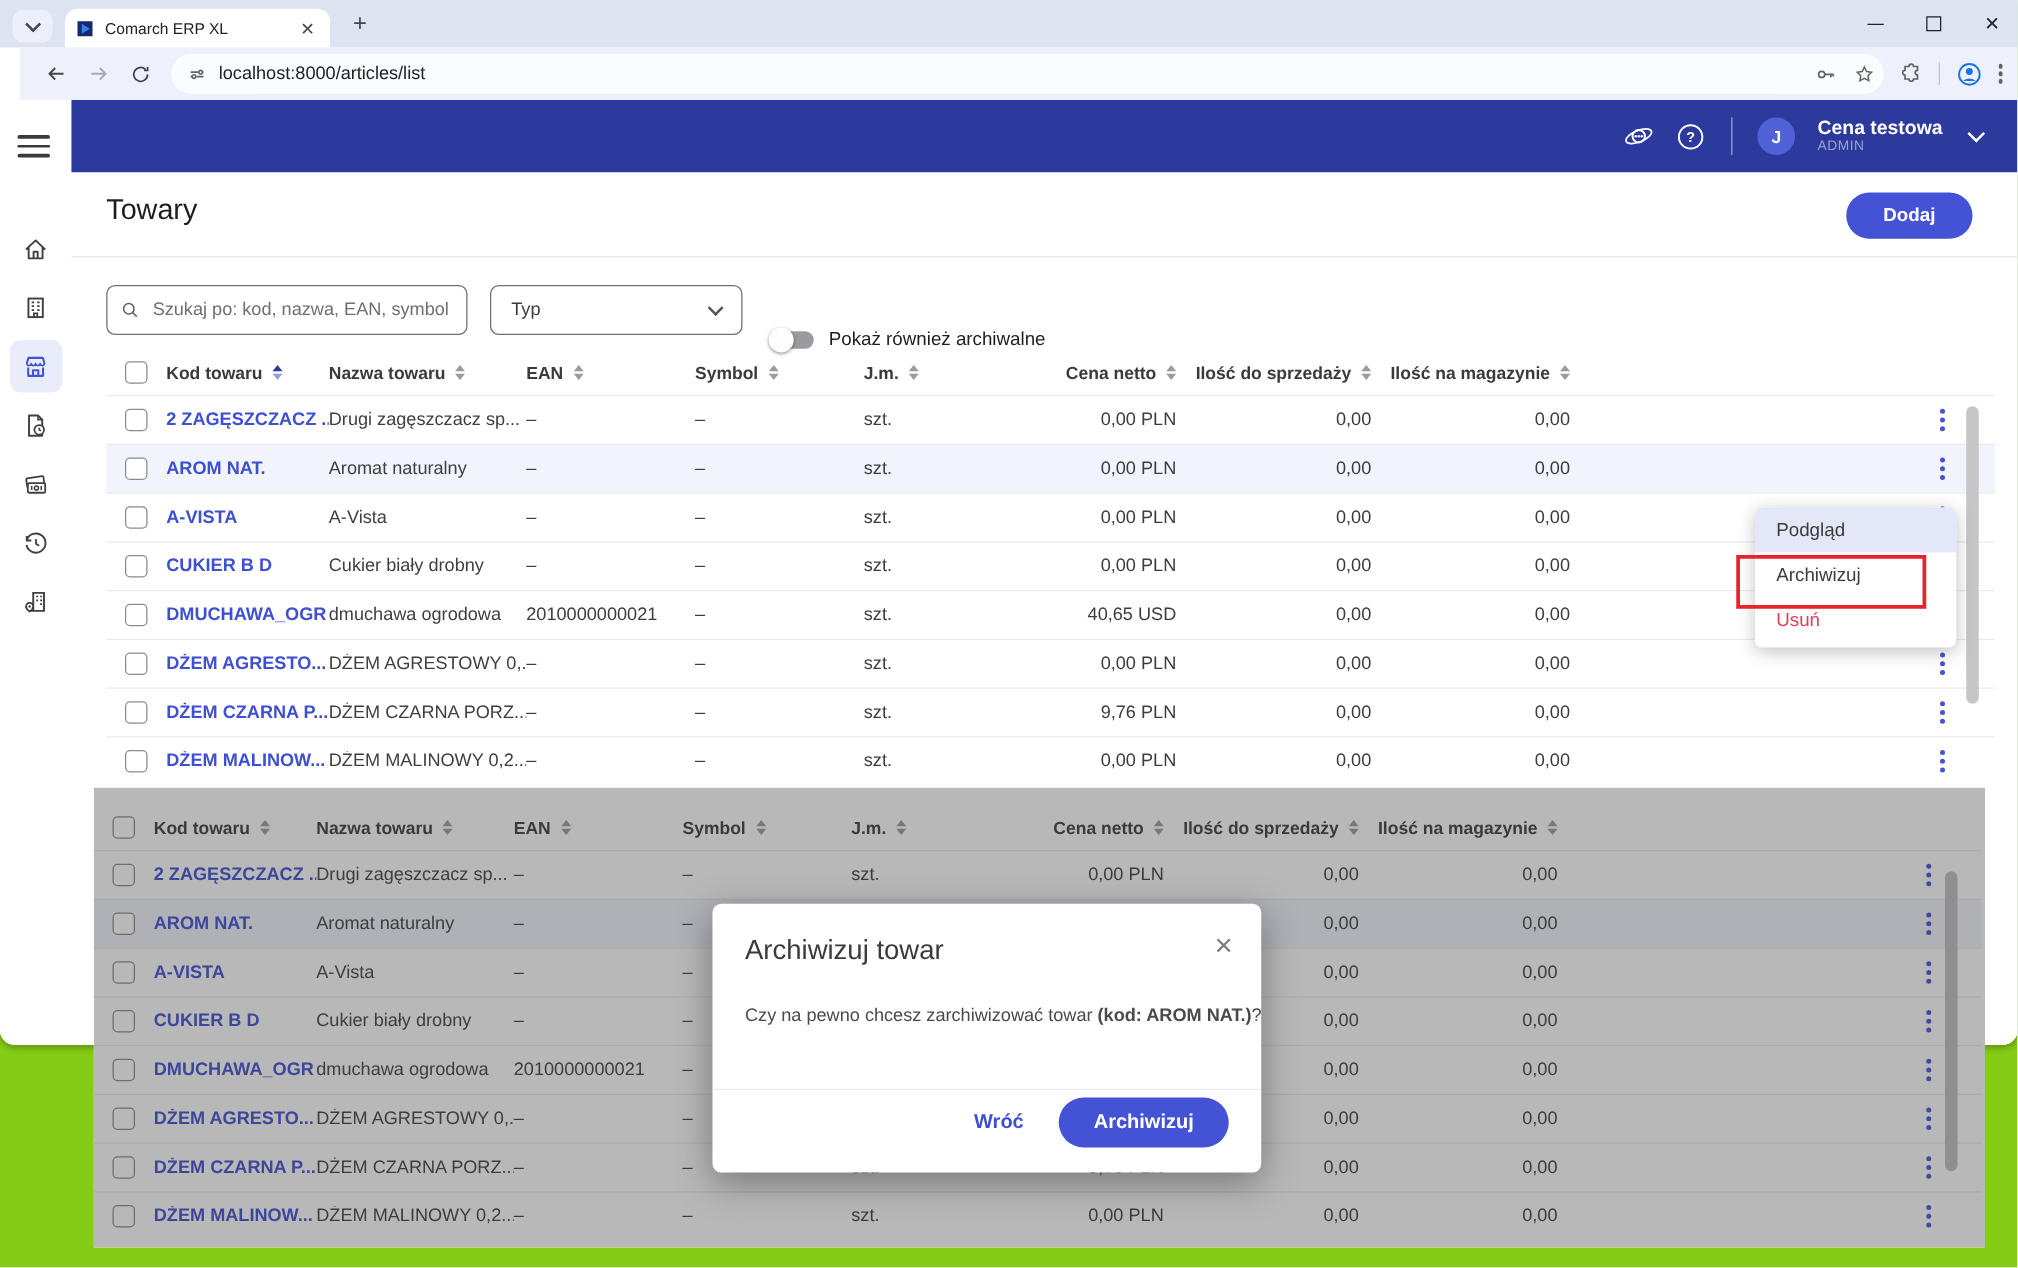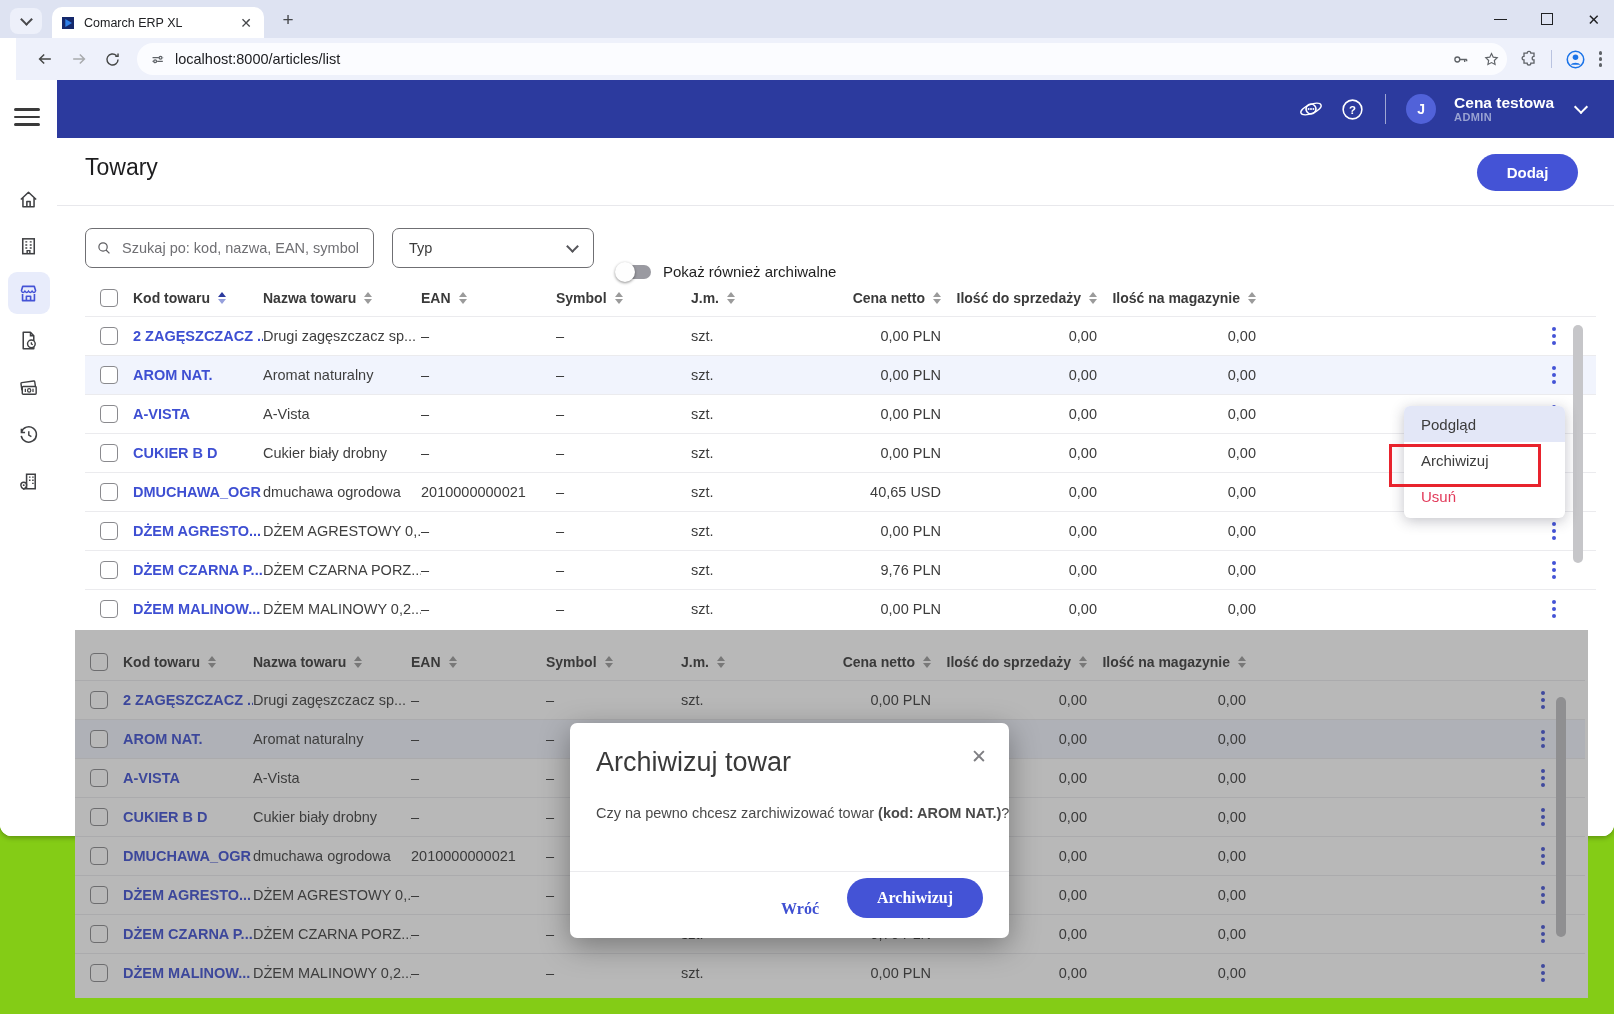--- a/index.html
+++ b/index.html
@@ -34,21 +34,21 @@
   .dots3v i{width:3.4px;height:3.4px;border-radius:50%;background:#5f6368;}
   
   .app{position:absolute;left:0;top:80px;right:0;bottom:0;background:#fff;}
   .appbar{position:absolute;left:57px;right:0;top:0;height:58px;background:#2c3a9e;}
   .appbar-right{position:absolute;right:28px;top:0;height:58px;display:flex;align-items:center;gap:16px;}
   .ab-div{width:1px;height:30px;background:rgba(255,255,255,.55);margin:0 4px;}
   .avatar{width:30px;height:30px;border-radius:50%;background:#5162d9;color:#fff;font-size:14px;font-weight:bold;
           display:flex;align-items:center;justify-content:center;}
   .company{line-height:1.1;margin-left:2px;}
   .company .nm{color:#fff;font-size:15.5px;font-weight:bold;}
-  .company .rl{color:#99a2d2;font-size:11px;font-weight:bold;letter-spacing:.4px;}
+  .company .rl{color:#99a2d2;font-size:11px;font-weight:normal;letter-spacing:.4px;}
   .ab-chev{width:8px;height:8px;border-right:2px solid #fff;border-bottom:2px solid #fff;transform:rotate(45deg);margin:-4px 0 0 6px;}
   .sidebar{position:absolute;left:0;top:0;width:57px;bottom:0;background:#fff;}
   .hamburger{position:absolute;left:14px;top:28px;width:26px;}
   .hamburger i{display:block;height:2.6px;background:#3a3a3a;border-radius:2px;margin-bottom:5px;}
   .sideicons{position:absolute;left:0;top:98px;width:57px;display:flex;flex-direction:column;align-items:center;}
   .sicon{width:42px;height:42px;margin-bottom:5px;border-radius:9px;display:flex;align-items:center;justify-content:center;}
   .sicon.active{background:#e8ecfb;}
   .content{position:absolute;left:57px;top:58px;right:0;bottom:0;background:#fff;}
   .page-title{position:absolute;left:28px;top:16px;font-size:23px;font-weight:500;color:#1d1d1f;}
   .add-btn{position:absolute;right:36px;top:16px;width:101px;height:37px;border-radius:19px;background:#4453d6;color:#fff;
@@ -99,25 +99,25 @@
   .ctxitem.danger{color:#e23a5a;}
   .redbox{position:absolute;left:1389px;top:444px;width:146px;height:37px;border:3px solid #e8232d;z-index:16;}
   
   .inset{position:absolute;left:75px;top:630px;width:1513px;height:368px;background:#fff;overflow:hidden;z-index:20;}
   .inset .tablewrap2{position:absolute;left:0;top:14px;right:3px;}
   .inset .thead{color:#3a3a3a;}
   .inset .vscroll{right:22px;top:67px;height:240px;background:#bfbfc2;}
   .dim{position:absolute;inset:0;background:rgba(58,58,58,.36);z-index:2;}
   .modal{position:absolute;left:495px;top:93px;width:439px;height:215px;background:#fff;border-radius:7px;z-index:3;
          box-shadow:0 8px 30px rgba(0,0,0,.35);}
-  .m-title{position:absolute;left:26px;top:24px;font-size:27px;color:#3a3a3a;}
+  .m-title{position:absolute;left:26px;top:24px;font-size:22px;color:#3a3a3a;}
   .m-close{position:absolute;right:22px;top:22px;font-size:19px;color:#7e7e82;}
   .m-body{position:absolute;left:26px;top:82px;font-size:14.5px;color:#4a4a4a;white-space:nowrap;}
   .m-div{position:absolute;left:0;right:0;top:148px;height:1px;background:#ebebee;}
-  .m-footer{position:absolute;right:26px;bottom:20px;display:flex;align-items:flex-end;gap:28px;font-family:Liberation Serif, serif;}
+  .m-footer{position:absolute;right:26px;bottom:20px;display:flex;align-items:center;gap:28px;}
   .btn-text{color:#3e4fd2;font-size:16px;font-weight:bold;}
   .btn-primary{width:136px;height:40px;border-radius:20px;background:#4453d6;color:#fff;font-size:16px;font-weight:bold;
                display:flex;align-items:center;justify-content:center;}
 </style>
 </head>
 <body>
 
 <div class="screen">
 
   <div class="bw">

